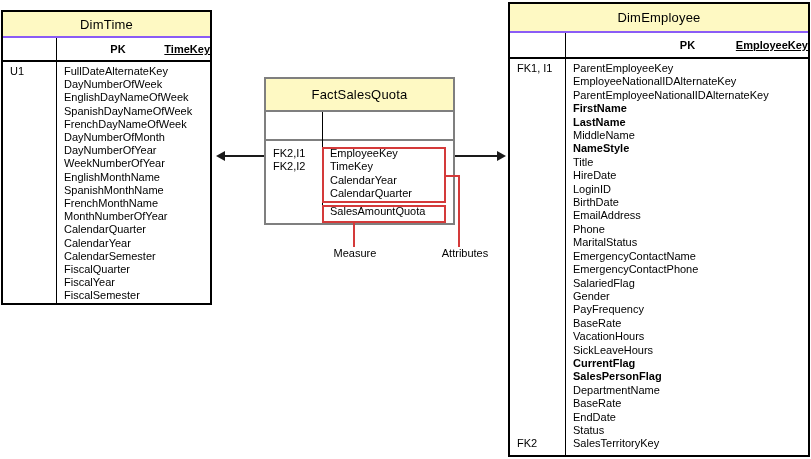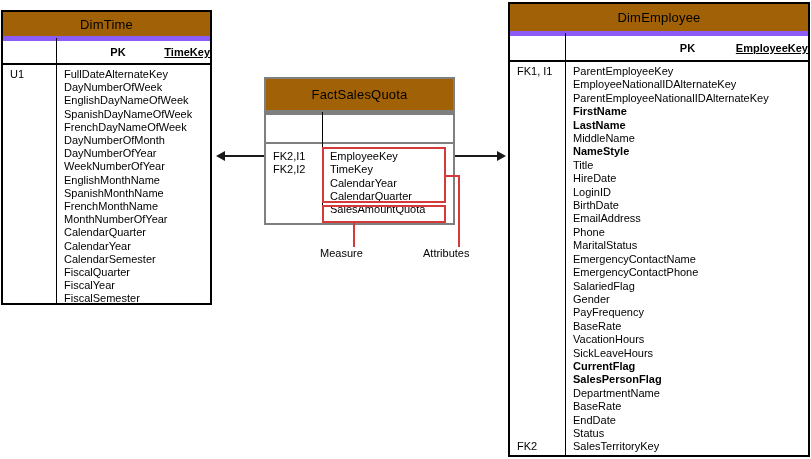--- a/index.html
+++ b/index.html
@@ -4,31 +4,31 @@
 <style>
   html,body{margin:0;padding:0;background:#fff;}
   #canvas{
     position:relative;width:811px;height:459px;background:#ffffff;overflow:hidden;
     font-family:"Liberation Sans","DejaVu Sans",sans-serif;color:#000;
   }
   
   .er-table{position:absolute;background:#fff;border:2px solid #000;box-sizing:border-box;}
   .er-table.gray{border-color:#7f7f7f;}
   .er-title{
-    background:#a16207;display:flex;align-items:center;justify-content:center;
-    font-size:13px;border-bottom:5px solid #8b5cf6;letter-spacing:.2px;
+    background:#fef9c3;display:flex;align-items:center;justify-content:center;
+    font-size:13px;border-bottom:2px solid #8b5cf6;letter-spacing:.2px;
   }
   .er-table.gray .er-title{border-bottom-color:#7f7f7f;}
   .er-pk{display:flex;align-items:center;border-bottom:2px solid #000;font-size:11px;justify-content:flex-end;}
   .er-table.gray .er-pk{border-bottom-color:#7f7f7f;}
   .er-pk .key{font-weight:bold;}
   .er-pk .name{font-weight:bold;text-decoration:underline;}
   .er-rows{font-size:11px;}
   .er-row{display:flex;}
-  .er-row.gap-top{align-items:flex-end;}
+  .er-row.gap-top{margin-top:5px;align-items:flex-end;}
   .cell{white-space:nowrap;}
   .cell.key{flex:0 0 auto;padding-left:7px;box-sizing:border-box;}
   .cell.name{padding-left:8px;}
   .cell.name.bold{font-weight:bold;}
   .er-divider{position:absolute;width:1px;background:#000;}
   
   #tbl-dimtime{left:1px;top:10px;width:211px;height:295px;}
   #tbl-dimtime .er-title{height:24px;}
   #tbl-dimtime .er-pk{height:22px;}
   #tbl-dimtime .cell.key{width:53px;}
@@ -58,21 +58,21 @@
   #arrow-right-head{left:497px;top:151px;border-left:9px solid #1a1a1a;border-top:5px solid transparent;border-bottom:5px solid transparent;}
 
   
   .red-box{position:absolute;border:2px solid #d43a3a;box-sizing:border-box;}
   #red-box-attributes{left:322px;top:147px;width:124px;height:56px;}
   #red-box-measure{left:322px;top:205px;width:124px;height:18px;}
   .red-line{position:absolute;background:#d43a3a;}
   #red-line-measure{left:353px;top:223px;width:2px;height:24px;}
   #red-line-attr-h{left:446px;top:175px;width:14px;height:2px;}
   #red-line-attr-v{left:458px;top:175px;width:2px;height:72px;}
-  .anno-label{position:absolute;font-size:11px;}
+  .anno-label{position:absolute;font-size:11px;text-align:center;}
   #label-measure{left:320px;top:247px;width:70px;}
   #label-attributes{left:423px;top:247px;width:84px;}
 </style>
 </head>
 <body>
 
 <div id="canvas">
 
   <div class="er-table" id="tbl-dimtime">
     <div class="er-title">DimTime</div>

